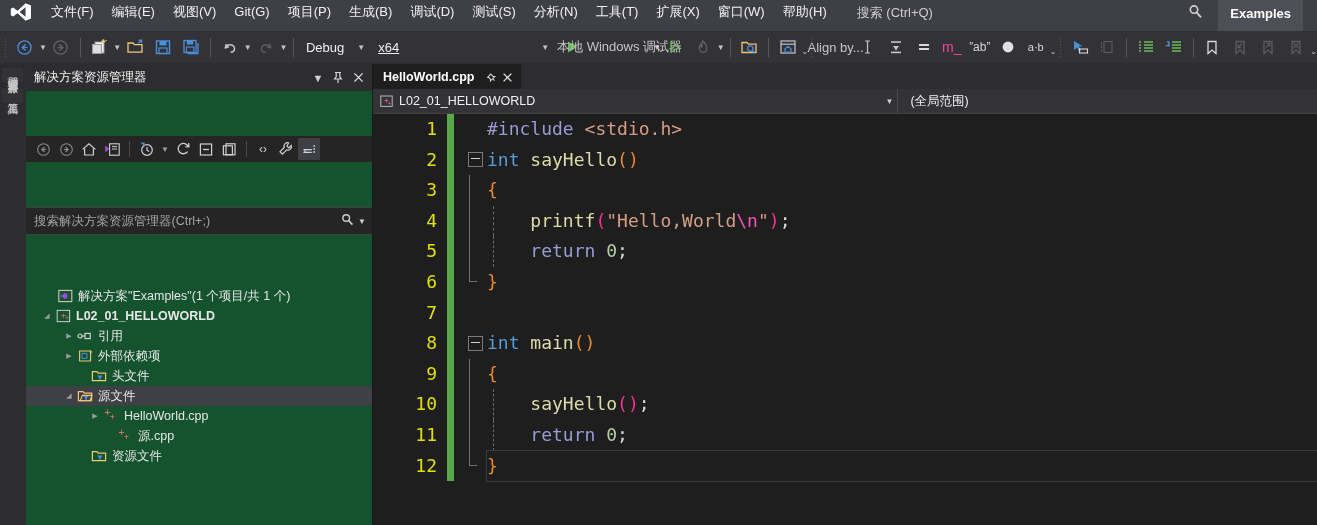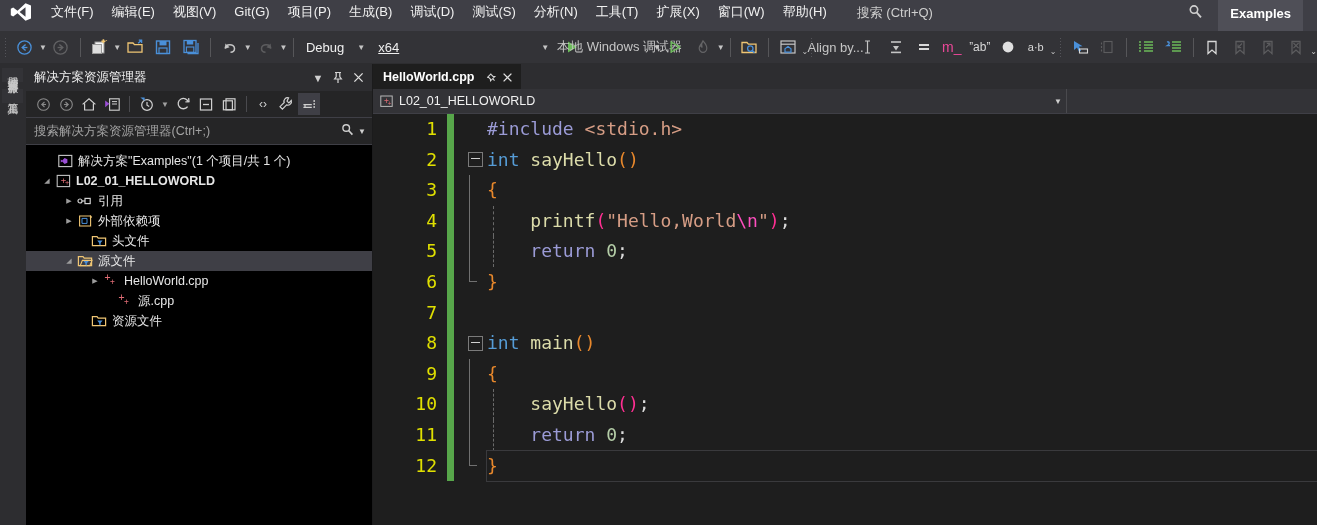--- a/index.html
+++ b/index.html
@@ -145,24 +145,25 @@
     margin: 0 2px 7px 2px;
     letter-spacing: -1px;
     line-height: 13px;
     white-space: nowrap;
   }
 
   
   .sol {
     width: 346px;
     flex: 0 0 346px;
-    background: #000000;
+    background: #14532d;
     display: flex;
     flex-direction: column;
     border-right: 1px solid #1b1b1c;
+    gap: 45px;
   }
   .sol-head {
     height: 27px;
     display: flex; align-items: center;
     padding: 0 5px 0 8px;
     background: #2d2d30;
     box-sizing: border-box;
   }
   .sol-title {
     font-size: 12.5px;
@@ -890,20 +891,23 @@
             <svg width="14" height="13" viewBox="0 0 14 13">
               <rect x="0.8" y="1" width="11.4" height="10.4" fill="none" stroke="#b8b8b8" stroke-width="1"></rect>
               <text x="6.4" y="8.2" text-anchor="middle" font-size="8" fill="#e06c75" font-family="'DejaVu Sans Mono',monospace">+</text>
               <text x="9.6" y="9.8" text-anchor="middle" font-size="6" fill="#e06c75" font-family="'DejaVu Sans Mono',monospace">+</text>
             </svg>
           </div>
           <div class="ntext">L02_01_HELLOWORLD</div>
           <div class="ncar">▼</div>
         </div>
         <div class="navsep"></div>
+        <div class="navdrop grow" style="padding-left:12px;">
+          <div class="ntext">(全局范围)</div>
+        </div>
       </div>
 
       <div class="codearea">
         <div class="codelines">
 
           <div class="cline">
             <div class="lnum">1</div>
             <div class="changebar"></div>
             <div class="glyphcol"></div>
             <div class="codetext-wrap">

